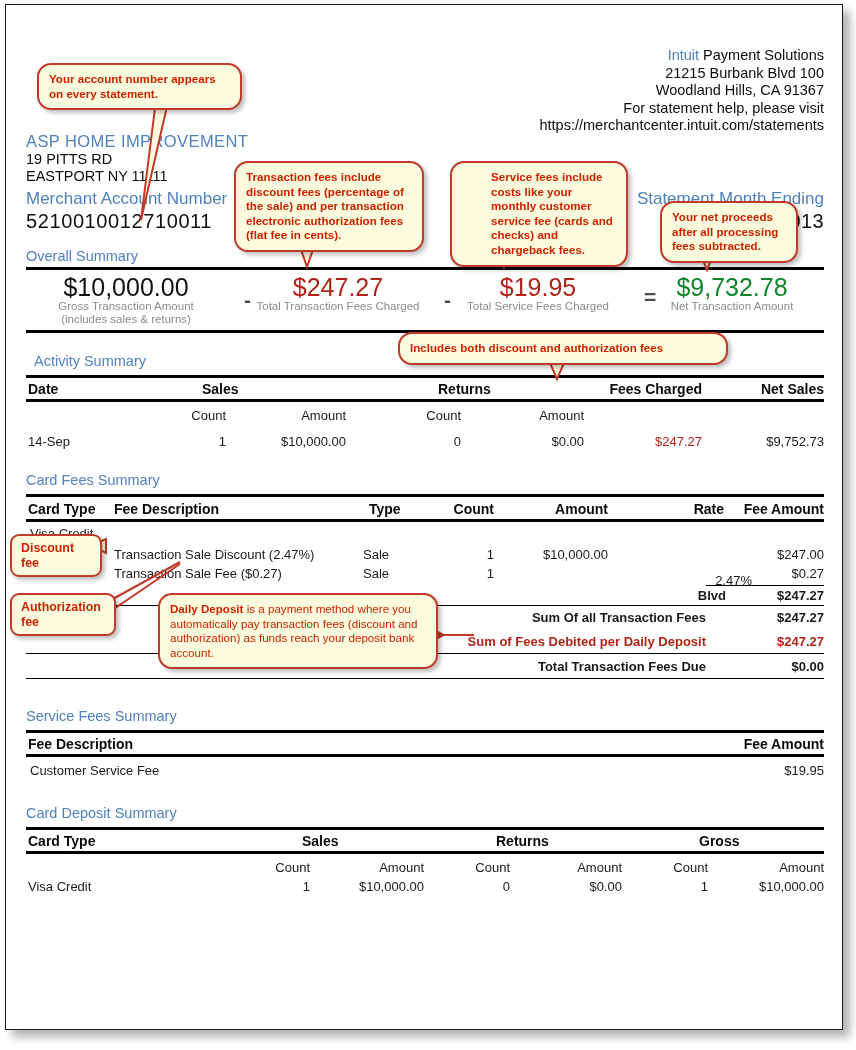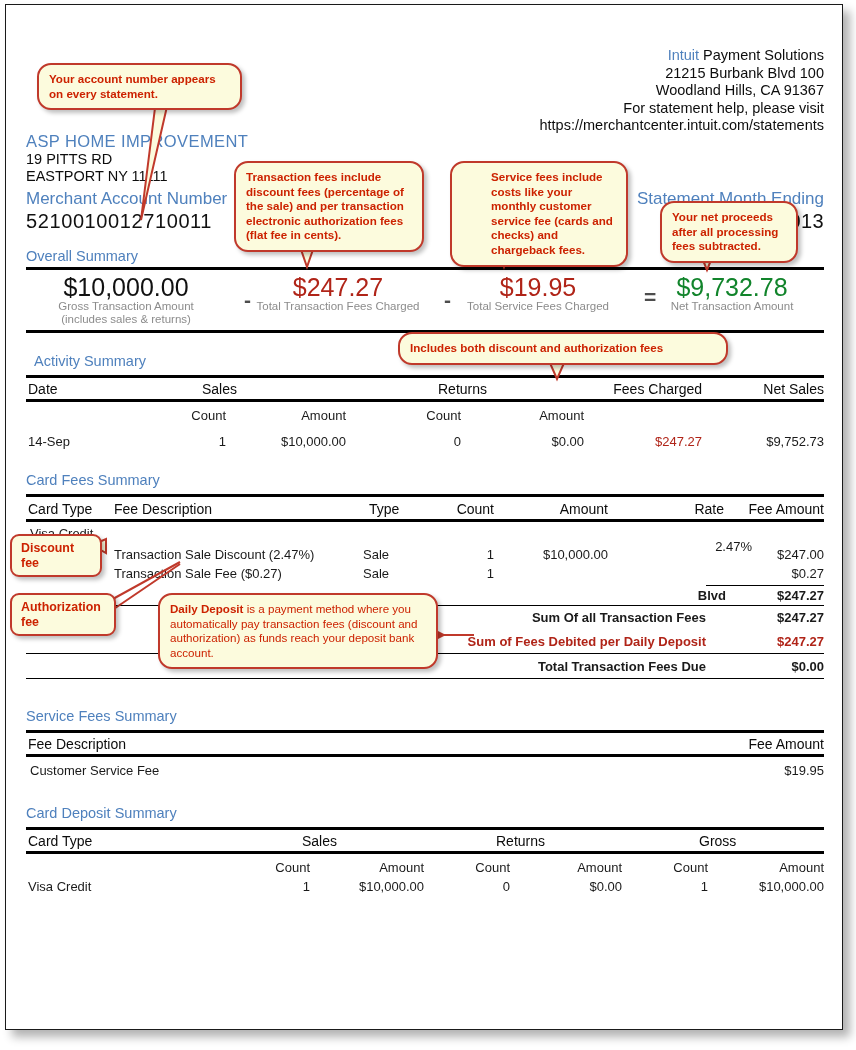--- a/index.html
+++ b/index.html
@@ -138,21 +138,21 @@
     position: absolute;
     font-size: 21px;
     font-weight: bold;
     color: #4d4d4d;
   }
 
   
   .th {
     position: absolute;
     font-size: 14px;
-    font-weight: normal;
+    font-weight: bold;
     color: #0b0b0b;
     white-space: nowrap;
   }
   .sub {
     position: absolute;
     font-size: 13px;
     color: #1a1a1a;
     white-space: nowrap;
   }
   .td {
@@ -280,21 +280,21 @@
       <div class="th r" style="left:690px; top:496px; width:128px;">Fee Amount</div>
 
       <div class="rule thick" style="top:514px;"></div>
 
       <div class="td" style="left:24px; top:521px;">Visa Credit</div>
 
       <div class="td" style="left:108px; top:542px;">Transaction Sale Discount (2.47%)</div>
       <div class="td" style="left:357px; top:542px;">Sale</div>
       <div class="td r" style="left:380px; top:542px; width:108px;">1</div>
       <div class="td r" style="left:480px; top:542px; width:122px;">$10,000.00</div>
-      <div class="td r" style="left:600px; top:534px; width:118px;padding-left:28px;">2.47%</div>
+      <div class="td r" style="left:600px; top:568px; width:118px;padding-left:28px;">2.47%</div>
       <div class="td r" style="left:690px; top:542px; width:128px;">$247.00</div>
 
       <div class="td" style="left:108px; top:561px;">Transaction Sale Fee ($0.27)</div>
       <div class="td" style="left:357px; top:561px;">Sale</div>
       <div class="td r" style="left:380px; top:561px; width:108px;">1</div>
       <div class="td r" style="left:690px; top:561px; width:128px;">$0.27</div>
 
       <div class="mini-rule" style="left:700px; top:580px; width:118px;"></div>
       <div class="td bold r" style="left:600px; top:583px; width:120px;">Blvd</div>
       <div class="td bold r" style="left:690px; top:583px; width:128px;">$247.27</div>

